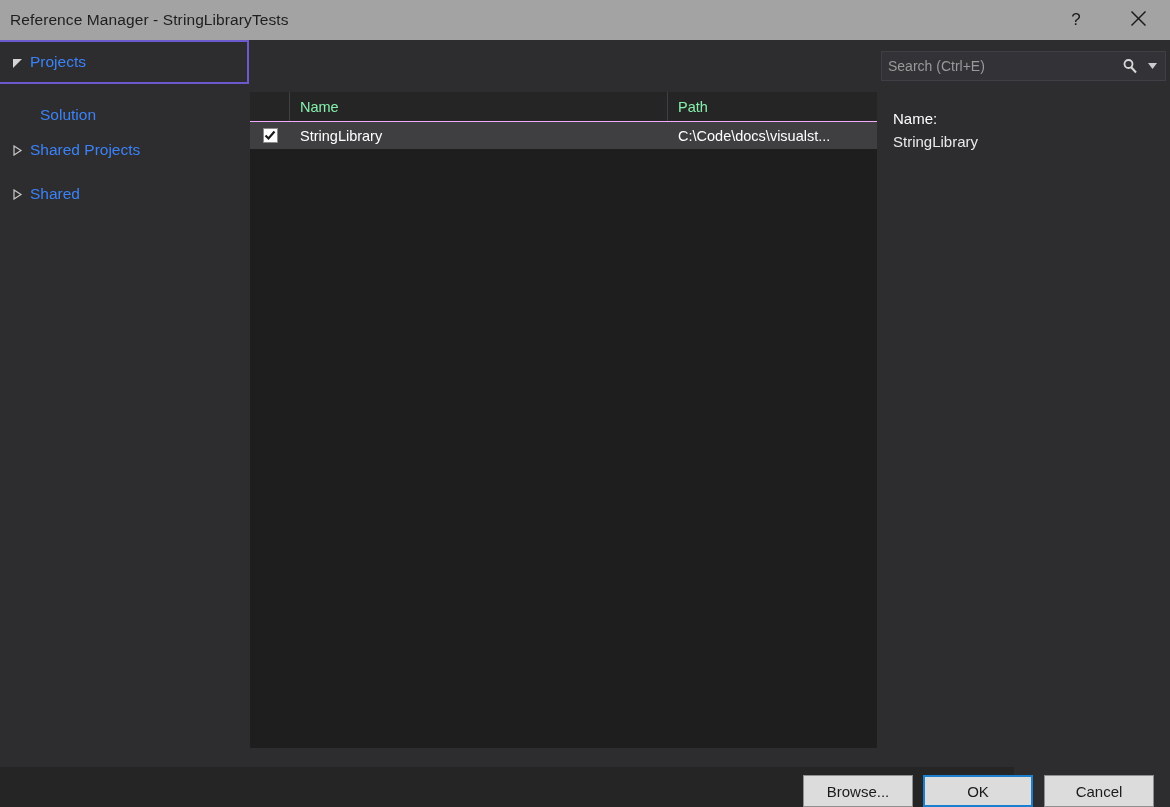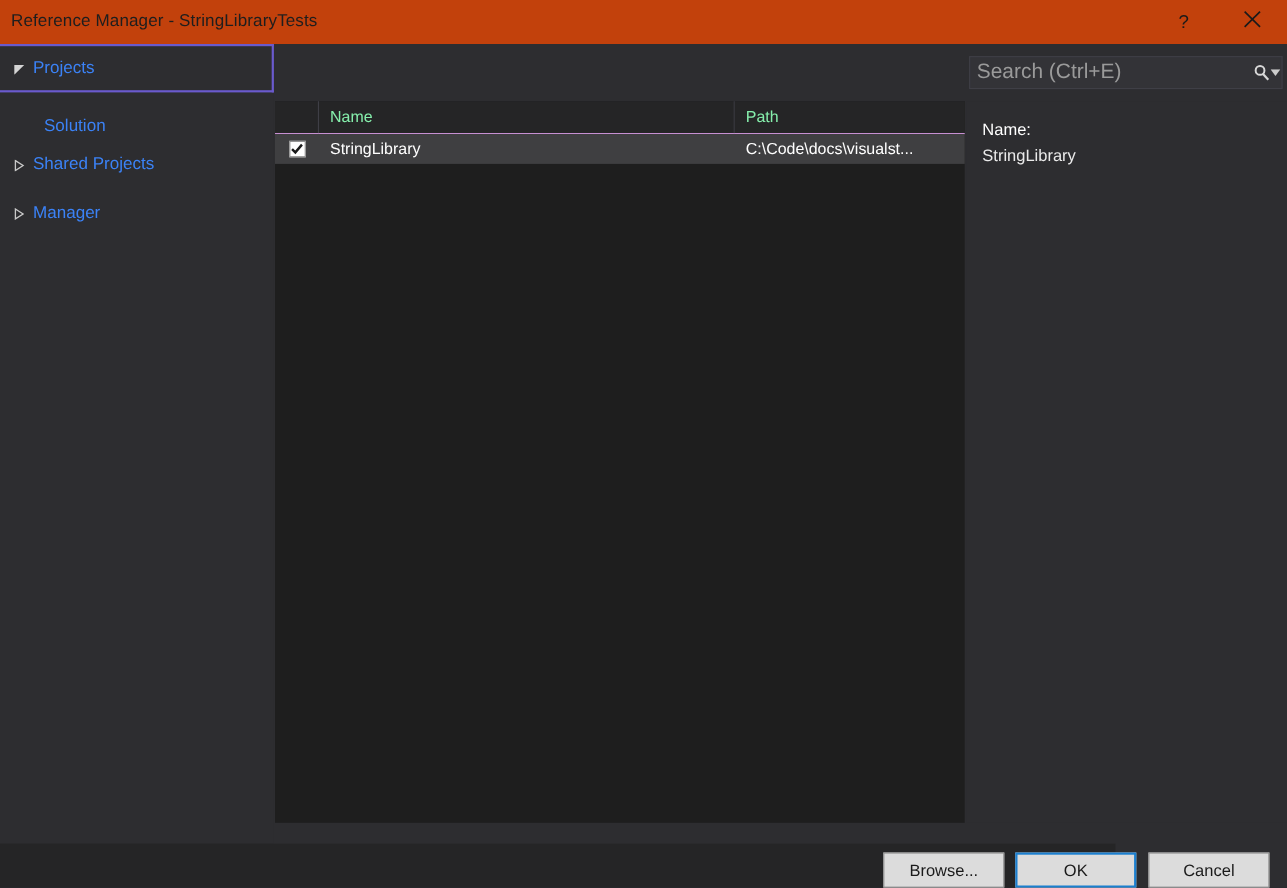--- a/index.html
+++ b/index.html
@@ -20,21 +20,21 @@
     height: 807px;
     background: #2d2d30;
   }
 
   
   .titlebar {
     position: absolute;
     left: 0; top: 0;
     width: 1170px;
     height: 40px;
-    background: #c2410c;
+    background: #a3a3a3;
     display: flex;
     align-items: center;
   }
   .titlebar-text {
     margin-left: 10px;
     font-size: 15.5px;
     color: #1e1e1e;
     letter-spacing: 0.1px;
     white-space: nowrap;
   }
@@ -164,21 +164,21 @@
     display: flex;
     align-items: center;
   }
   .search-input {
     flex: 1;
     background: transparent;
     border: none;
     outline: none;
     color: #c8c8c8;
     font-family: "Liberation Sans", sans-serif;
-    font-size: 19px;
+    font-size: 14px;
     padding: 0 6px 0 6px;
   }
   .search-input::placeholder { color: #9a9a9a; opacity: 1; }
   .search-icon {
     width: 26px;
     display: flex;
     align-items: center;
     justify-content: center;
   }
   .search-caret {
@@ -288,21 +288,21 @@
       <span class="nav-label">Shared Projects</span>
     </div>
 
 
     <div class="nav-item">
       <span class="nav-caret">
         <svg width="11" height="11" viewBox="0 0 11 11">
           <polygon points="2,1 9,5.5 2,10" fill="none" stroke="#c8c8c8" stroke-width="1.2"></polygon>
         </svg>
       </span>
-      <span class="nav-label">Manager</span>
+      <span class="nav-label">Shared</span>
     </div>
 
   </div>
 
   <div class="searchbox">
     <input class="search-input" type="text" placeholder="Search (Ctrl+E)" style="">
     <span class="search-icon">
       <svg width="16" height="16" viewBox="0 0 16 16">
         <circle cx="6.5" cy="6" r="4" fill="none" stroke="#d8d8d8" stroke-width="1.8"></circle>
         <line x1="9" y1="9" x2="14" y2="14.5" stroke="#d8d8d8" stroke-width="2"></line>

